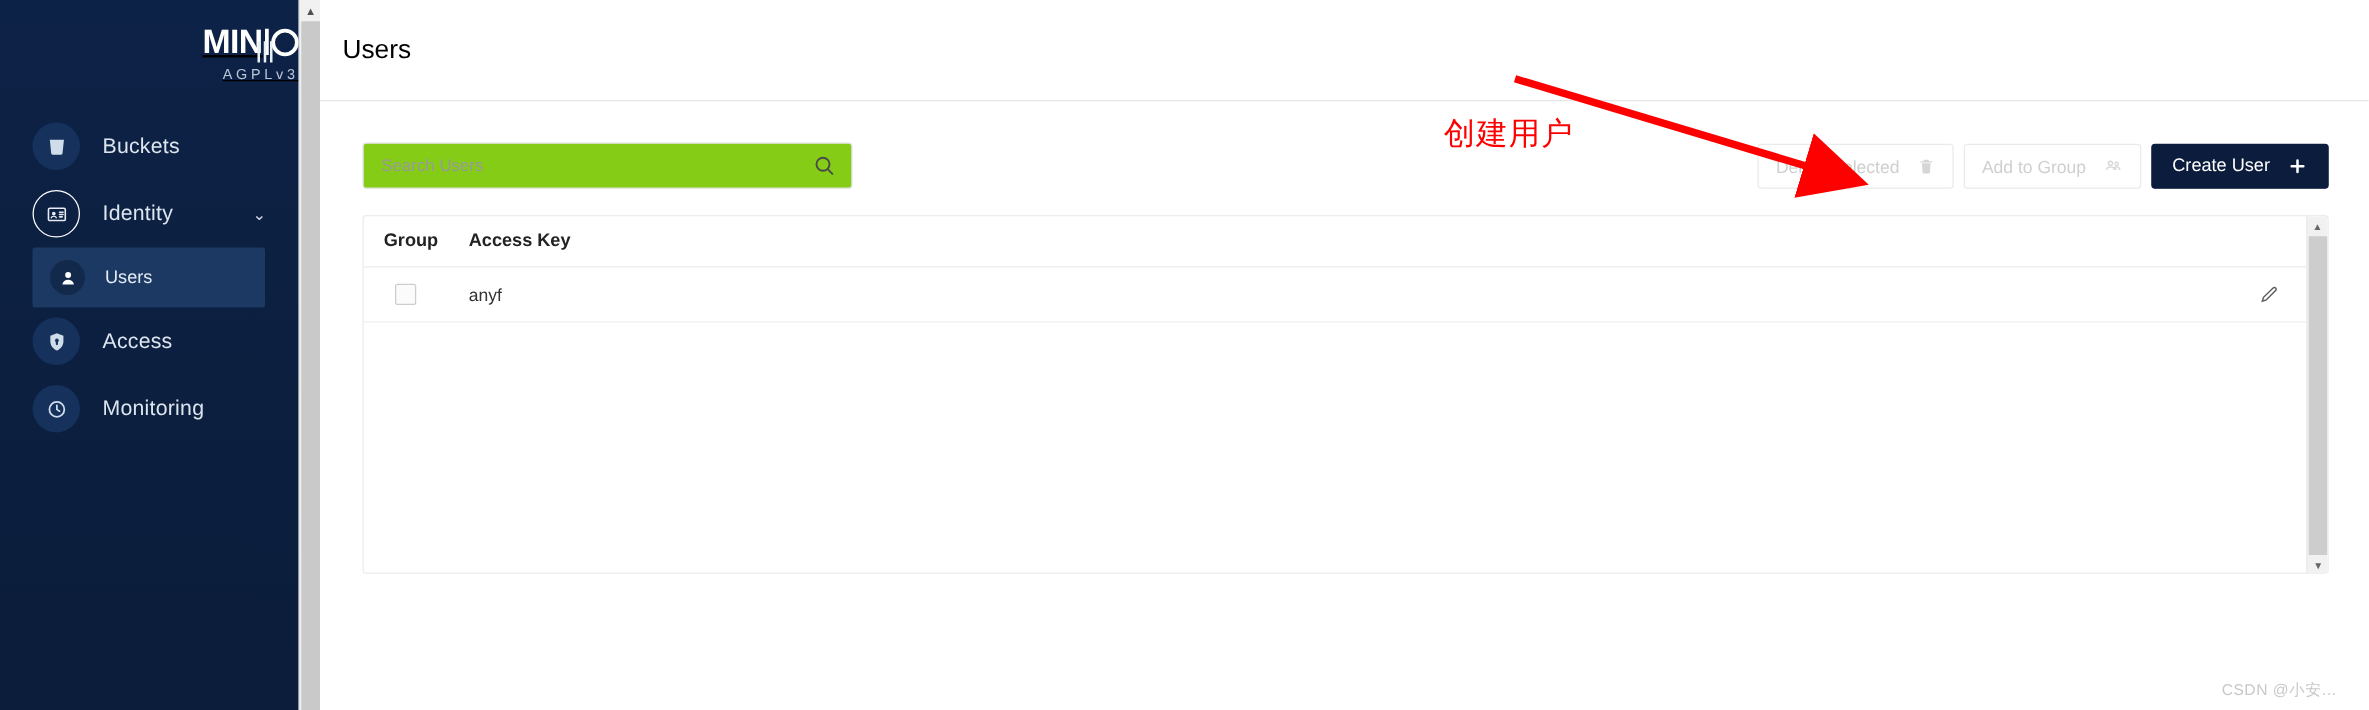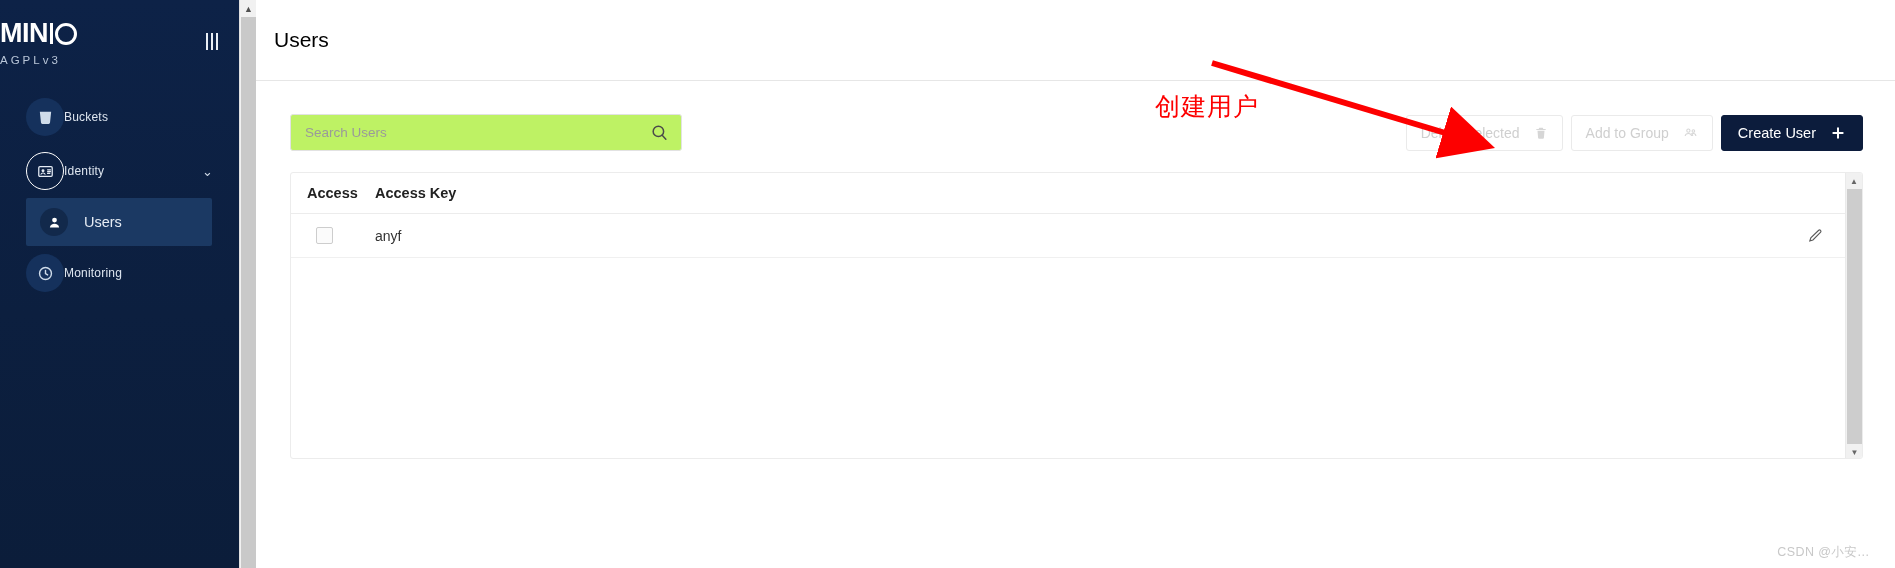--- a/index.html
+++ b/index.html
@@ -12,21 +12,21 @@
   .app { display: flex; width: 1895px; height: 568px; position: relative; }
 
   
   .sidebar {
     width: 239px; height: 568px; flex: 0 0 239px;
     background: linear-gradient(180deg, #0d2247 0%, #0c1f3f 55%, #0b1d3a 100%);
     position: relative; overflow: hidden;
   }
   .logo-block {
     height: 82px; display: flex; flex-direction: column;
-    align-items: flex-start; justify-content: center; padding-top: 4px;
+    align-items: flex-end; justify-content: center; padding-top: 4px; text-decoration: underline;
   }
   .logo-word {
     font-size: 27px; font-weight: 700; color: #fff;
     letter-spacing: -0.5px; line-height: 1; display: flex; align-items: center;
   }
   .logo-word .bar { display: inline-block; width: 3px; height: 21px; background:#fff; margin: 0 1px 0 2px; }
   .logo-o {
     display: inline-block; width: 22px; height: 22px;
     border: 3.4px solid #fff; border-radius: 50%; margin-left: 1px;
   }
@@ -46,21 +46,21 @@
     display: flex; align-items: center; height: 54px;
     padding-left: 26px; cursor: pointer; position: relative;
     color: #dde5ef;
   }
   .nav-item .circ {
     width: 38px; height: 38px; border-radius: 50%;
     background: #15315c; display: flex; align-items: center;
     justify-content: center; flex: 0 0 38px;
   }
   .nav-item.ring .circ { border: 1.6px solid #ffffff; background: transparent; }
-  .nav-item .lbl { font-size: 12px; letter-spacing: .2px; }
+  .nav-item .lbl { margin-left: 18px; font-size: 17px; letter-spacing: .2px; }
   .nav-item .chev {
     position: absolute; right: 26px; font-size: 13px; color: #cfd9e6;
   }
   .sub-item {
     display: flex; align-items: center; height: 48px;
     padding-left: 54px; cursor: pointer; color: #e6ecf4; margin-left: 0;
   }
   .sub-item .circ-sm {
     width: 28px; height: 28px; border-radius: 50%;
     display: flex; align-items: center; justify-content: center; flex: 0 0 28px;
@@ -94,21 +94,21 @@
     height: 81px; border-bottom: 1px solid #e6e6e6;
     display: flex; align-items: center; padding-left: 18px; background:#fff;
   }
   .page-title { font-size: 21px; color: #000; font-weight: 400; }
 
   .content { padding: 33px 32px 0 34px; position: relative; }
 
   .toolbar { display: flex; align-items: center; height: 37px; }
   .search-box {
     width: 392px; height: 37px; border: 1px solid #e2e2e2; border-radius: 3px;
-    display: flex; align-items: center; padding: 0 12px 0 14px; background: #bef264;
+    display: flex; align-items: center; padding: 0 12px 0 14px; background: #84cc16;
   }
   .search-input {
     flex: 1; border: none; outline: none; font-size: 13.5px;
     color: #555; font-family: "Liberation Sans", sans-serif; background: transparent;
   }
   .search-input::placeholder { color: #9a9a9a; }
   .search-icon { color: #4a4a4a; flex: 0 0 auto; cursor: pointer; }
 
   .toolbar-actions { margin-left: auto; display: flex; align-items: center; gap: 8px; }
   .btn {
@@ -229,20 +229,30 @@
               <circle cx="12" cy="8" r="3.8"></circle>
               <path d="M4.6 20c.5-4 3.7-6 7.4-6s6.9 2 7.4 6H4.6z"></path>
             </svg>
           </span>
           <span class="lbl">Users</span>
         </div>
 
 
       </div>
 
+      <div class="nav-item">
+        <span class="circ">
+          <svg width="17" height="17" viewBox="0 0 24 24" fill="#cfdcea">
+            <path d="M12 2.2 4.6 5.2v6.1c0 4.7 3.1 9 7.4 10.5 4.3-1.5 7.4-5.8 7.4-10.5V5.2L12 2.2z"></path>
+            <circle cx="12" cy="10.4" r="2.1" fill="#15315c"></circle>
+            <rect x="10.8" y="11.4" width="2.4" height="4.3" rx="1.2" fill="#15315c"></rect>
+          </svg>
+        </span>
+        <span class="lbl">Access</span>
+      </div>
 
       <div class="nav-item">
         <span class="circ">
           <svg width="17" height="17" viewBox="0 0 24 24" fill="none" stroke="#cfdcea" stroke-width="2">
             <circle cx="12" cy="12" r="8.4"></circle>
               <path d="M12 7.6V12l3 2" stroke-linecap="round"></path>
           </svg>
         </span>
         <span class="lbl">Monitoring</span>
       </div>
@@ -301,21 +311,21 @@
               <svg width="16" height="16" viewBox="0 0 24 24" stroke="#fff" stroke-width="3" stroke-linecap="round">
                 <path d="M12 5v14M5 12h14"></path>
               </svg>
             </span>
           </div>
         </div>
       </div>
 
       <div class="table-card">
         <div class="table-head">
-          <div class="th-select">Access</div>
+          <div class="th-select">Group</div>
           <div class="th-key">Access Key</div>
         </div>
 
         <div class="table-row">
           <div class="cell-check">
             <span class="checkbox"></span>
           </div>
           <div class="cell-key">anyf</div>
           <span class="row-edit">
             <svg width="17" height="17" viewBox="0 0 24 24" fill="none" stroke="#5a5a5a" stroke-width="1.6">

